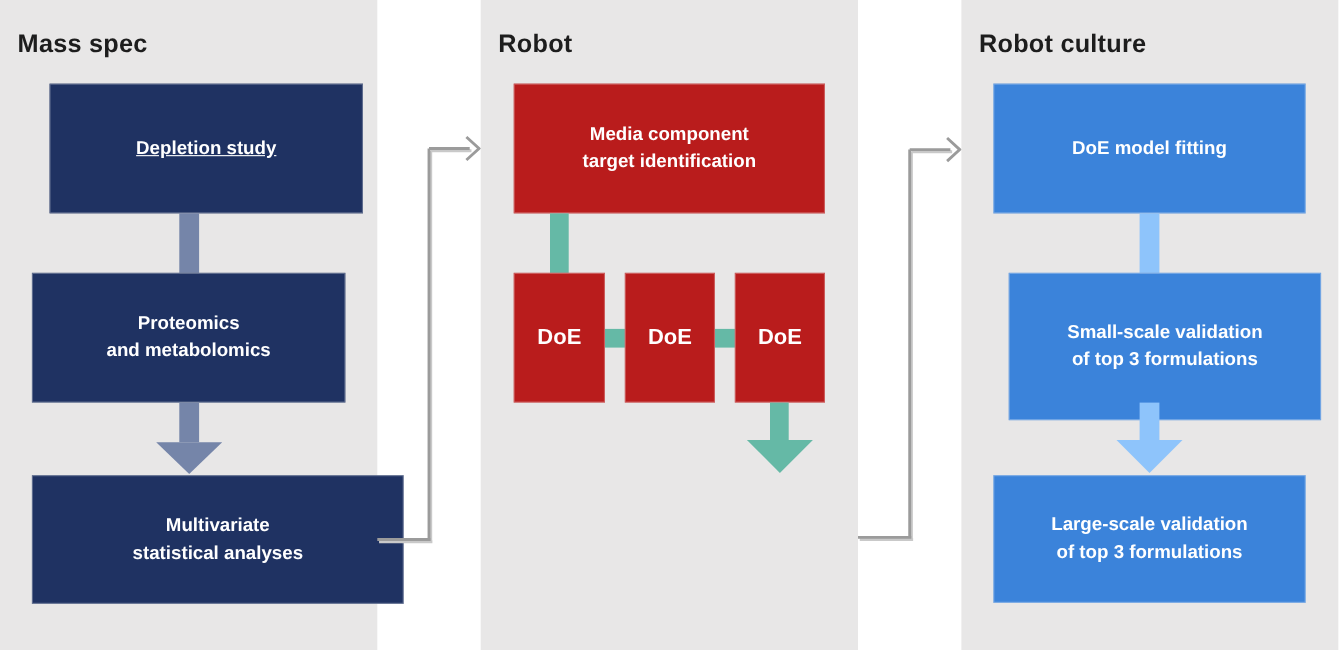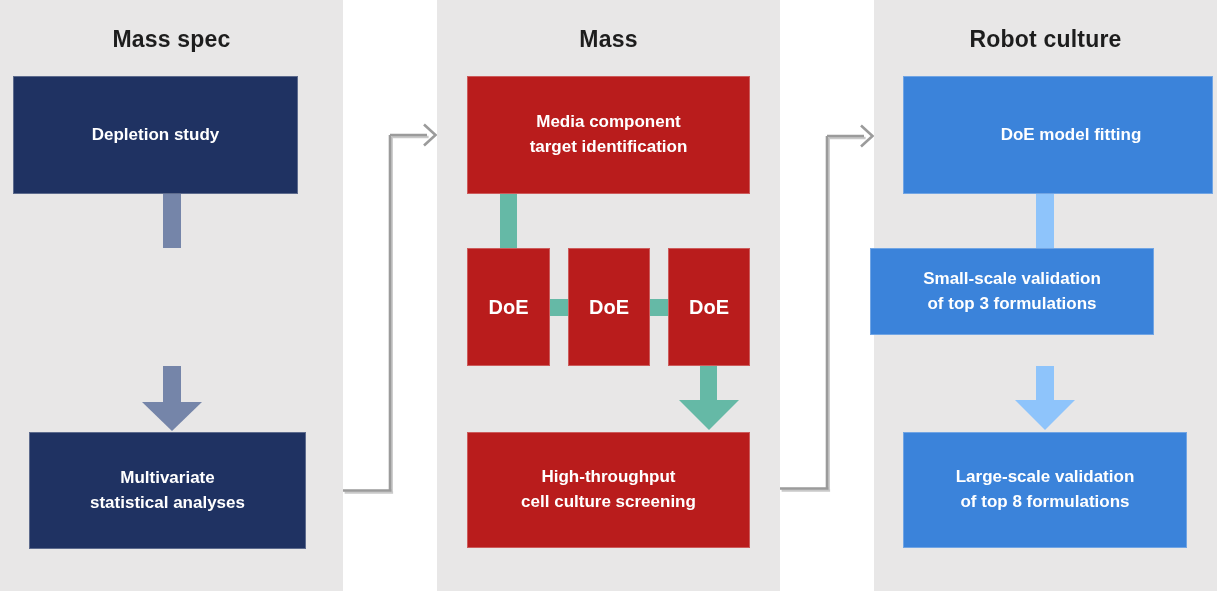--- a/index.html
+++ b/index.html
@@ -17,23 +17,23 @@
     height: 591px;
     width: 343px;
     background: #e8e7e7;
   }
   .panel.p1 { left: 0; }
   .panel.p2 { left: 437px; }
   .panel.p3 { left: 874px; }
   .col-title {
     position: absolute;
     top: 26px;
-    left: 0;
+    left: 16px;
     width: 100%;
-    text-align: center;
+    text-align: left;
     font-size: 23px;
     font-weight: bold;
     color: #1d1d1d;
     letter-spacing: 0.2px;
   }
   .box {
     position: absolute;
     display: flex;
     align-items: center;
     justify-content: center;
@@ -66,78 +66,78 @@
 </style>
 </head>
 <body>
 
 <div class="canvas">
 
   <div class="panel p1">
     <div class="col-title">Mass spec</div>
   </div>
 
-  <div class="box navy" style="left:13px; top:76px; width:285px; height:118px;">Depletion study</div>
+  <div class="box navy" style="left:45px; top:76px; width:285px; height:118px;text-decoration:underline;">Depletion study</div>
 
   <div class="conn navy-c" style="left:163px; top:194px; width:18px; height:54px;"></div>
 
+  <div class="box navy" style="left:29px; top:248px; width:285px; height:118px;">Proteomics
+and metabolomics</div>
 
   <div class="conn navy-c" style="left:163px; top:366px; width:18px; height:36px;"></div>
   <div class="tri navy-t" style="left:142px; top:402px;"></div>
 
-  <div class="box navy" style="left:29px; top:432px; width:277px; height:117px;">Multivariate
+  <div class="box navy" style="left:29px; top:432px; width:338px; height:117px;">Multivariate
 statistical analyses</div>
 
   <svg class="flow-svg" style="left:330px; top:120px;" width="120" height="385" viewBox="0 0 120 385">
     <path d="M 13 370.5 H 61.5 M 60 371 V 15 M 60 15 H 97" fill="none" stroke="#c9c9c9" stroke-width="2.6" transform="translate(1.6,2)"></path>
     <path d="M 13 370.5 H 61.5 M 60 371 V 15 M 60 15 H 97" fill="none" stroke="#9b9b9b" stroke-width="2.6"></path>
     <path d="M 94 4.5 L 105.5 15 L 94 25.5" fill="none" stroke="#9b9b9b" stroke-width="2.6"></path>
   </svg>
 
   <div class="panel p2">
-    <div class="col-title">Mass</div>
+    <div class="col-title">Robot</div>
   </div>
 
   <div class="box green" style="left:467px; top:76px; width:283px; height:118px;">Media component
 target identification</div>
 
   <div class="conn teal-c" style="left:500px; top:194px; width:17px; height:54px;"></div>
 
   <div class="box green doe" style="left:467px; top:248px; width:83px; height:118px;">DoE</div>
 
   <div class="conn teal-c" style="left:550px; top:299px; width:18px; height:17px;"></div>
 
   <div class="box green doe" style="left:568px; top:248px; width:82px; height:118px;">DoE</div>
 
   <div class="conn teal-c" style="left:650px; top:299px; width:18px; height:17px;"></div>
 
   <div class="box green doe" style="left:668px; top:248px; width:82px; height:118px;">DoE</div>
 
   <div class="conn teal-c" style="left:700px; top:366px; width:17px; height:34px;"></div>
   <div class="tri teal-t" style="left:679px; top:400px;"></div>
 
-  <div class="box green" style="left:467px; top:432px; width:283px; height:116px;">High-throughput
-cell culture screening</div>
 
   <svg class="flow-svg" style="left:770px; top:120px;" width="115" height="380" viewBox="0 0 115 380">
     <path d="M 10 368.5 H 58.5 M 57 369 V 16 M 57 16 H 94" fill="none" stroke="#c9c9c9" stroke-width="2.6" transform="translate(1.6,2)"></path>
     <path d="M 10 368.5 H 58.5 M 57 369 V 16 M 57 16 H 94" fill="none" stroke="#9b9b9b" stroke-width="2.6"></path>
     <path d="M 91 5.5 L 102.5 16 L 91 26.5" fill="none" stroke="#9b9b9b" stroke-width="2.6"></path>
   </svg>
 
   <div class="panel p3">
     <div class="col-title">Robot culture</div>
   </div>
 
-  <div class="box blue" style="left:903px; top:76px; width:284px; height:118px;padding-left:26px;">DoE model fitting</div>
+  <div class="box blue" style="left:903px; top:76px; width:284px; height:118px;">DoE model fitting</div>
 
   <div class="conn lblue-c" style="left:1036px; top:194px; width:18px; height:54px;"></div>
 
-  <div class="box blue" style="left:870px; top:248px; width:284px; height:87px;">Small-scale validation
+  <div class="box blue" style="left:917px; top:248px; width:284px; height:134px;">Small-scale validation
 of top 3 formulations</div>
 
   <div class="conn lblue-c" style="left:1036px; top:366px; width:18px; height:34px;"></div>
   <div class="tri lblue-t" style="left:1015px; top:400px;"></div>
 
   <div class="box blue" style="left:903px; top:432px; width:284px; height:116px;">Large-scale validation
-of top 8 formulations</div>
+of top 3 formulations</div>
 
 </div>
 
 </body></html>

